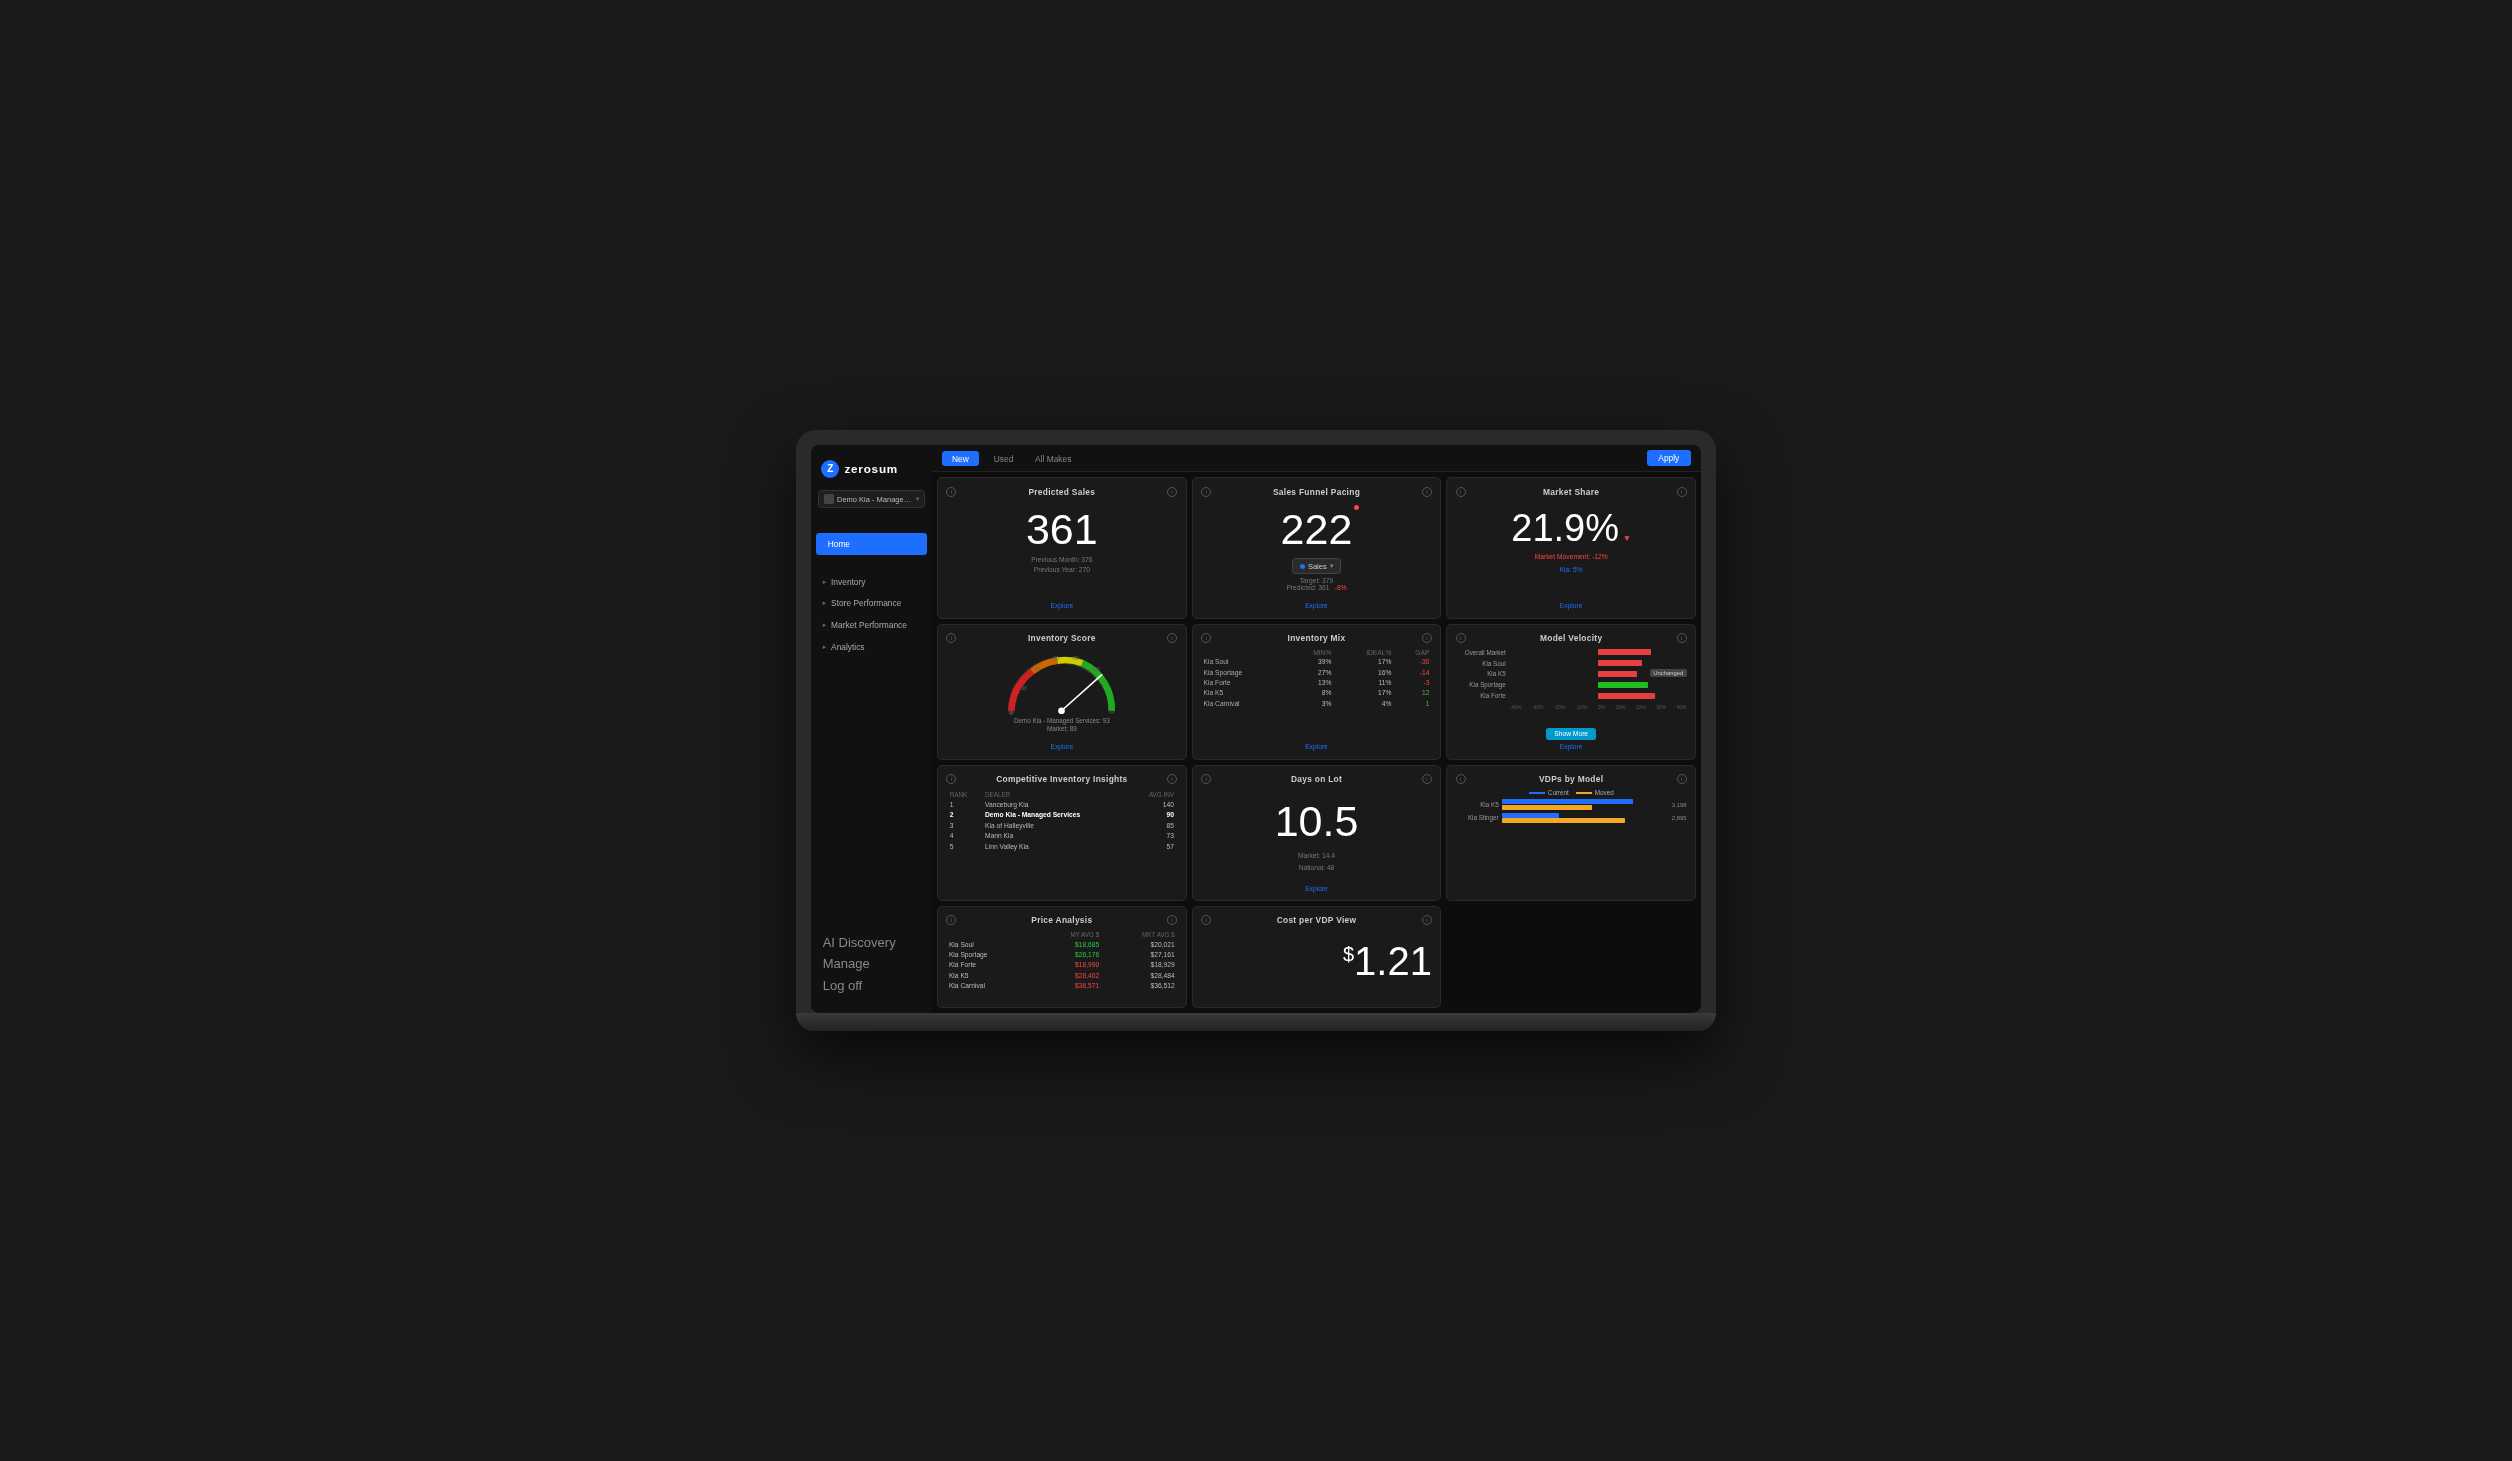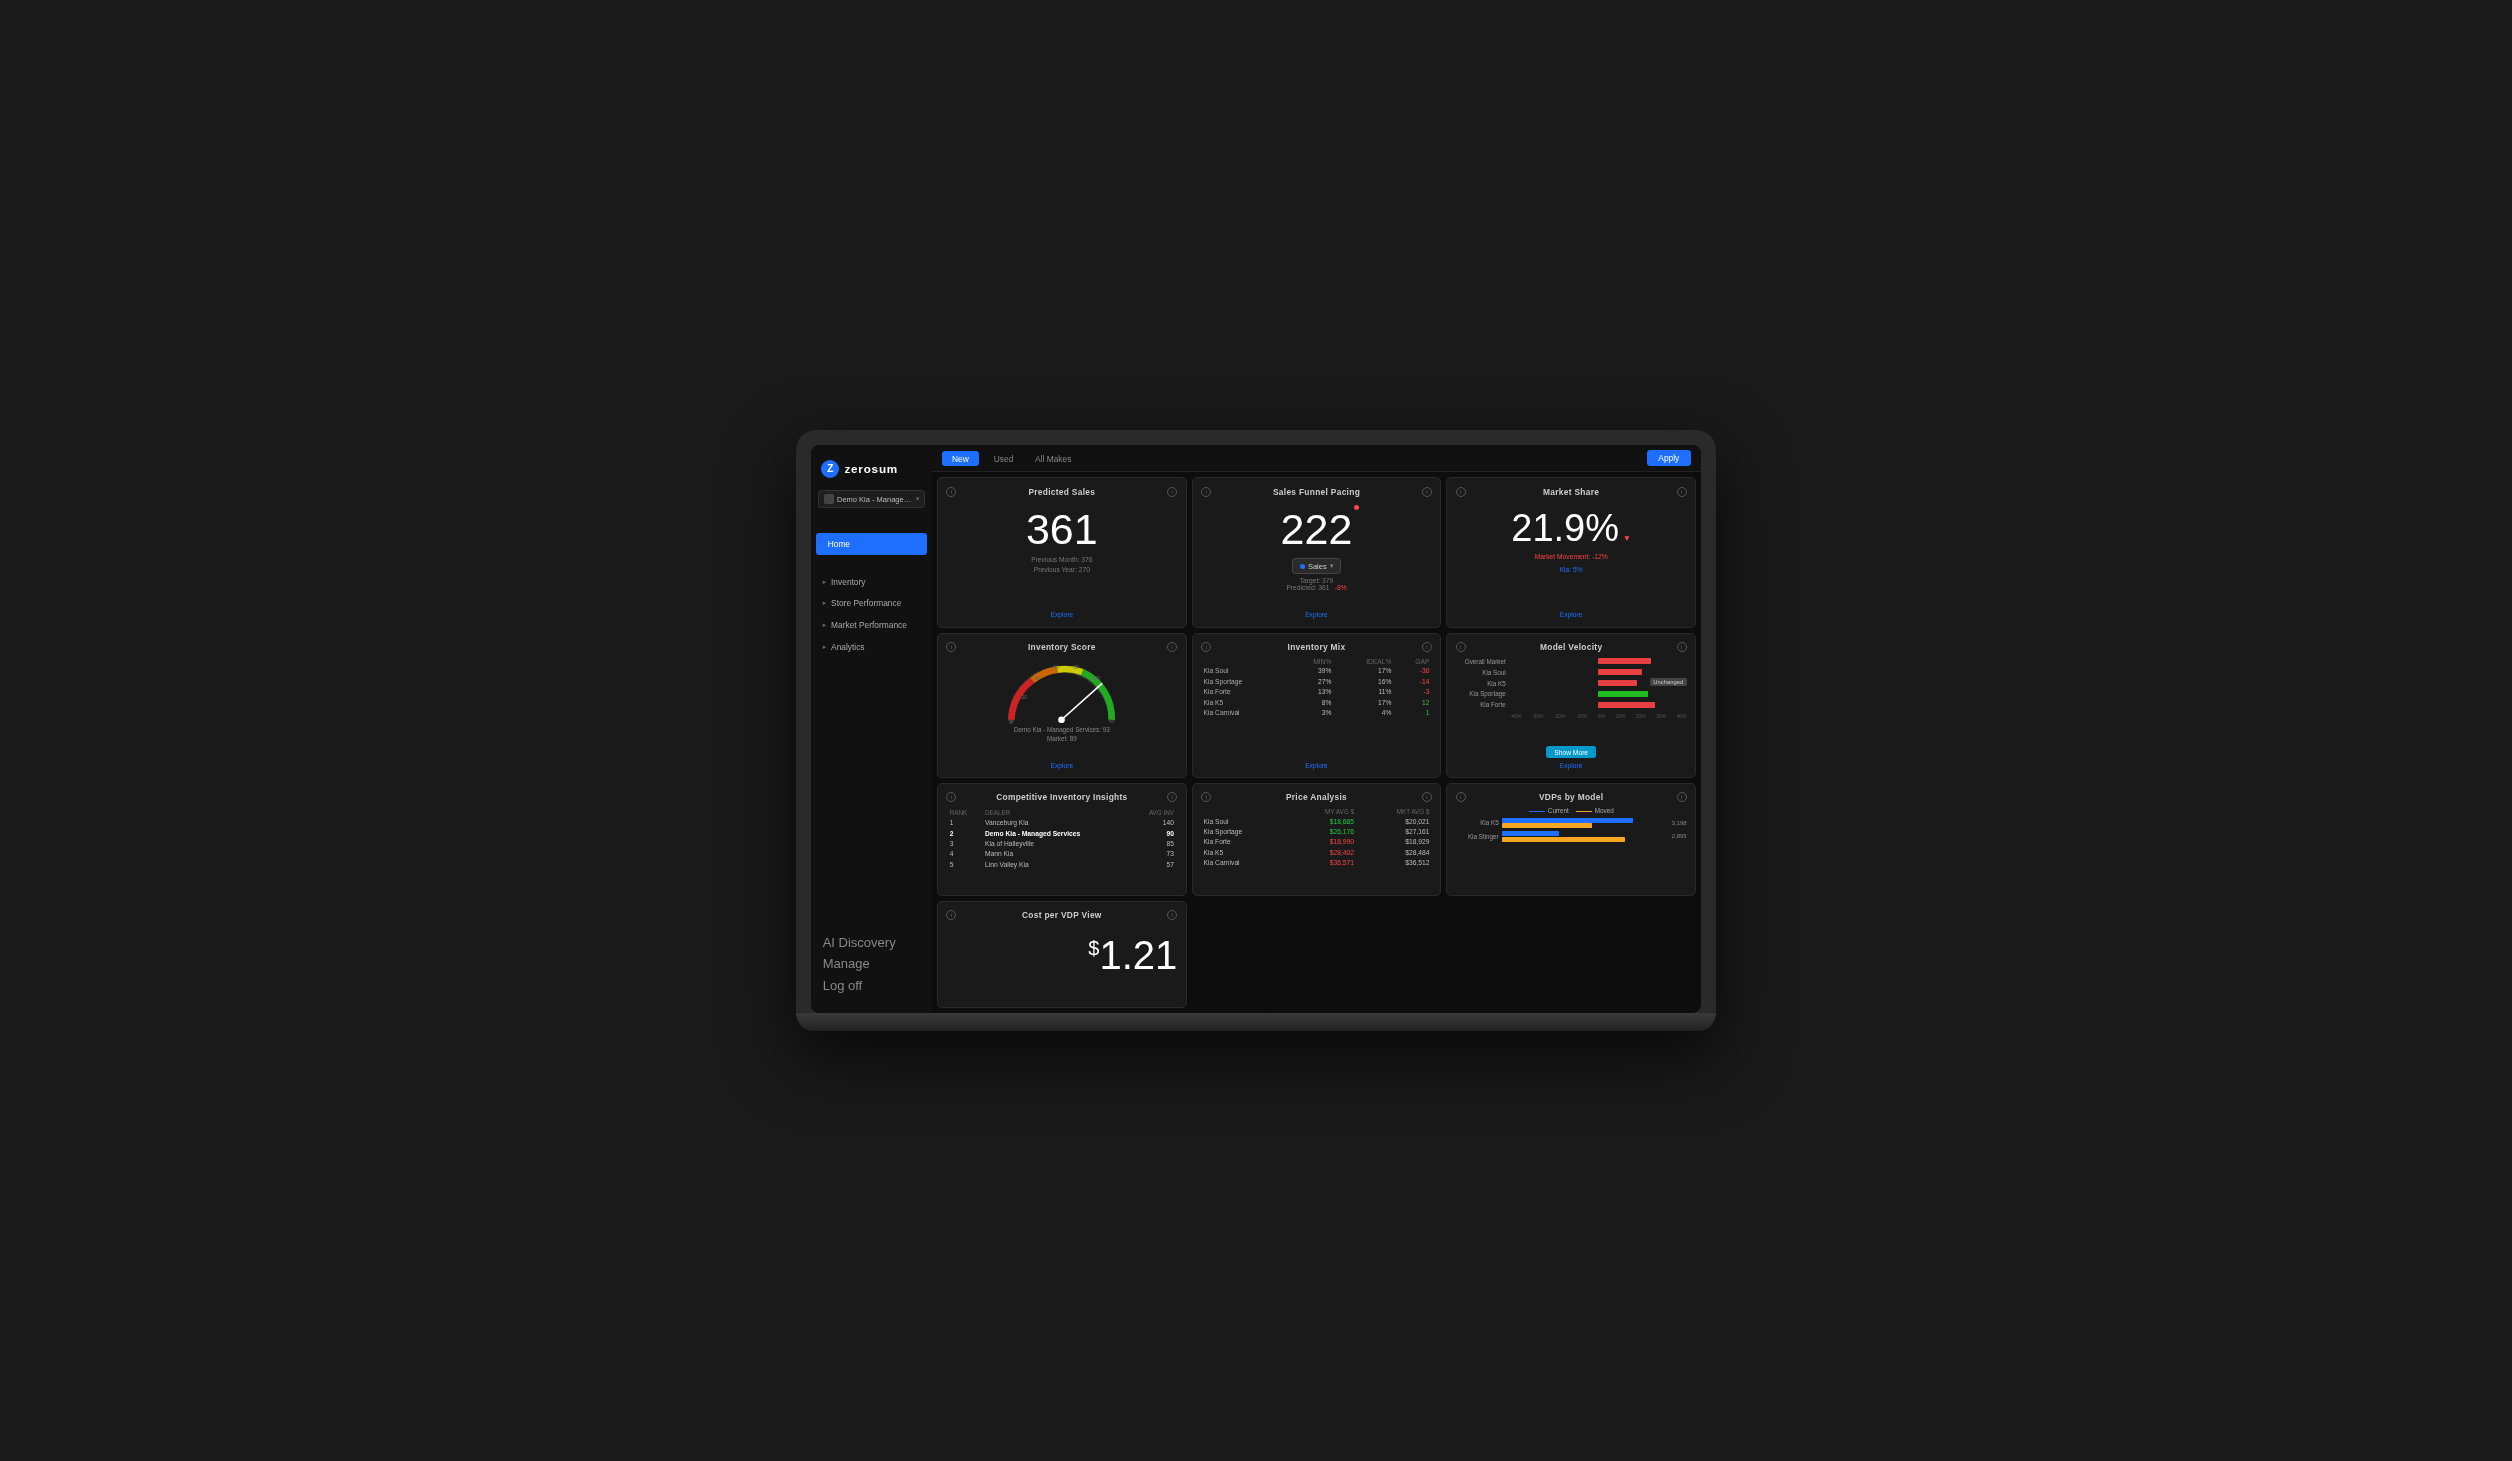--- a/index.html
+++ b/index.html
@@ -800,63 +800,30 @@
                 </tr>
                 <tr>
                   <td>5</td>
                   <td>Linn Valley Kia</td>
                   <td class="right">57</td>
                 </tr>
               </tbody>
             </table>
           </div>
 
-
-          <div class="card">
-            <div class="card-header">
-              <div class="card-info-icon">i</div>
-              <div class="card-title">Price Analysis</div>
-              <div class="card-info-icon">i</div>
-            </div>
-            <table class="price-table">
-              <thead>
-                <tr>
-                  <th></th>
-                  <th>MY AVG $</th>
-                  <th>MKT AVG $</th>
-                </tr>
-              </thead>
-              <tbody>
-                <tr>
-                  <td>Kia Soul</td>
-                  <td class="price-green">$18,685</td>
-                  <td>$20,021</td>
-                </tr>
-                <tr>
-                  <td>Kia Sportage</td>
-                  <td class="price-green">$26,176</td>
-                  <td>$27,161</td>
-                </tr>
-                <tr>
-                  <td>Kia Forte</td>
-                  <td class="price-red">$18,990</td>
-                  <td>$18,929</td>
-                </tr>
-                <tr>
-                  <td>Kia K5</td>
-                  <td class="price-red">$28,402</td>
-                  <td>$28,484</td>
-                </tr>
-                <tr>
-                  <td>Kia Carnival</td>
-                  <td class="price-red">$36,571</td>
-                  <td>$36,512</td>
-                </tr>
-              </tbody>
-            </table>
+          <div class="card">
+            <div class="card-header">
+              <div class="card-info-icon">i</div>
+              <div class="card-title">Days on Lot</div>
+              <div class="card-info-icon">i</div>
+            </div>
+            <div class="dol-big">10.5</div>
+            <div class="dol-sub">Market: 14.4</div>
+            <div class="dol-sub">National: 48</div>
+            <div class="card-explore">Explore</div>
           </div>
 
           <div class="card">
             <div class="card-header">
               <div class="card-info-icon">i</div>
               <div class="card-title">VDPs by Model</div>
               <div class="card-info-icon">i</div>
             </div>
             <div class="vdp-legend">
               <span><span class="legend-dot" style="background:#1e6fff;height:1.7px;"></span>Current</span>
@@ -871,20 +838,64 @@
               <span style="color:#888;font-size:5.9px;margin-left:2.5px;">3,198</span>
             </div>
             <div class="vdp-row">
               <span class="vdp-label">Kia Stinger</span>
               <div class="vdp-bars">
                 <div class="vdp-bar" style="background:#1e6fff;width:35%;"></div>
                 <div class="vdp-bar" style="background:#f5a623;width:75%;"></div>
               </div>
               <span style="color:#888;font-size:5.9px;margin-left:2.5px;">2,895</span>
             </div>
+          </div>
+
+          <div class="card">
+            <div class="card-header">
+              <div class="card-info-icon">i</div>
+              <div class="card-title">Price Analysis</div>
+              <div class="card-info-icon">i</div>
+            </div>
+            <table class="price-table">
+              <thead>
+                <tr>
+                  <th></th>
+                  <th>MY AVG $</th>
+                  <th>MKT AVG $</th>
+                </tr>
+              </thead>
+              <tbody>
+                <tr>
+                  <td>Kia Soul</td>
+                  <td class="price-green">$18,685</td>
+                  <td>$20,021</td>
+                </tr>
+                <tr>
+                  <td>Kia Sportage</td>
+                  <td class="price-green">$26,176</td>
+                  <td>$27,161</td>
+                </tr>
+                <tr>
+                  <td>Kia Forte</td>
+                  <td class="price-red">$18,990</td>
+                  <td>$18,929</td>
+                </tr>
+                <tr>
+                  <td>Kia K5</td>
+                  <td class="price-red">$28,402</td>
+                  <td>$28,484</td>
+                </tr>
+                <tr>
+                  <td>Kia Carnival</td>
+                  <td class="price-red">$36,571</td>
+                  <td>$36,512</td>
+                </tr>
+              </tbody>
+            </table>
           </div>
 
           <div class="card">
             <div class="card-header">
               <div class="card-info-icon">i</div>
               <div class="card-title">Cost per VDP View</div>
               <div class="card-info-icon">i</div>
             </div>
             <div class="cpv-big">
               <span class="cpv-dollar">$</span><span>1.21</span>

